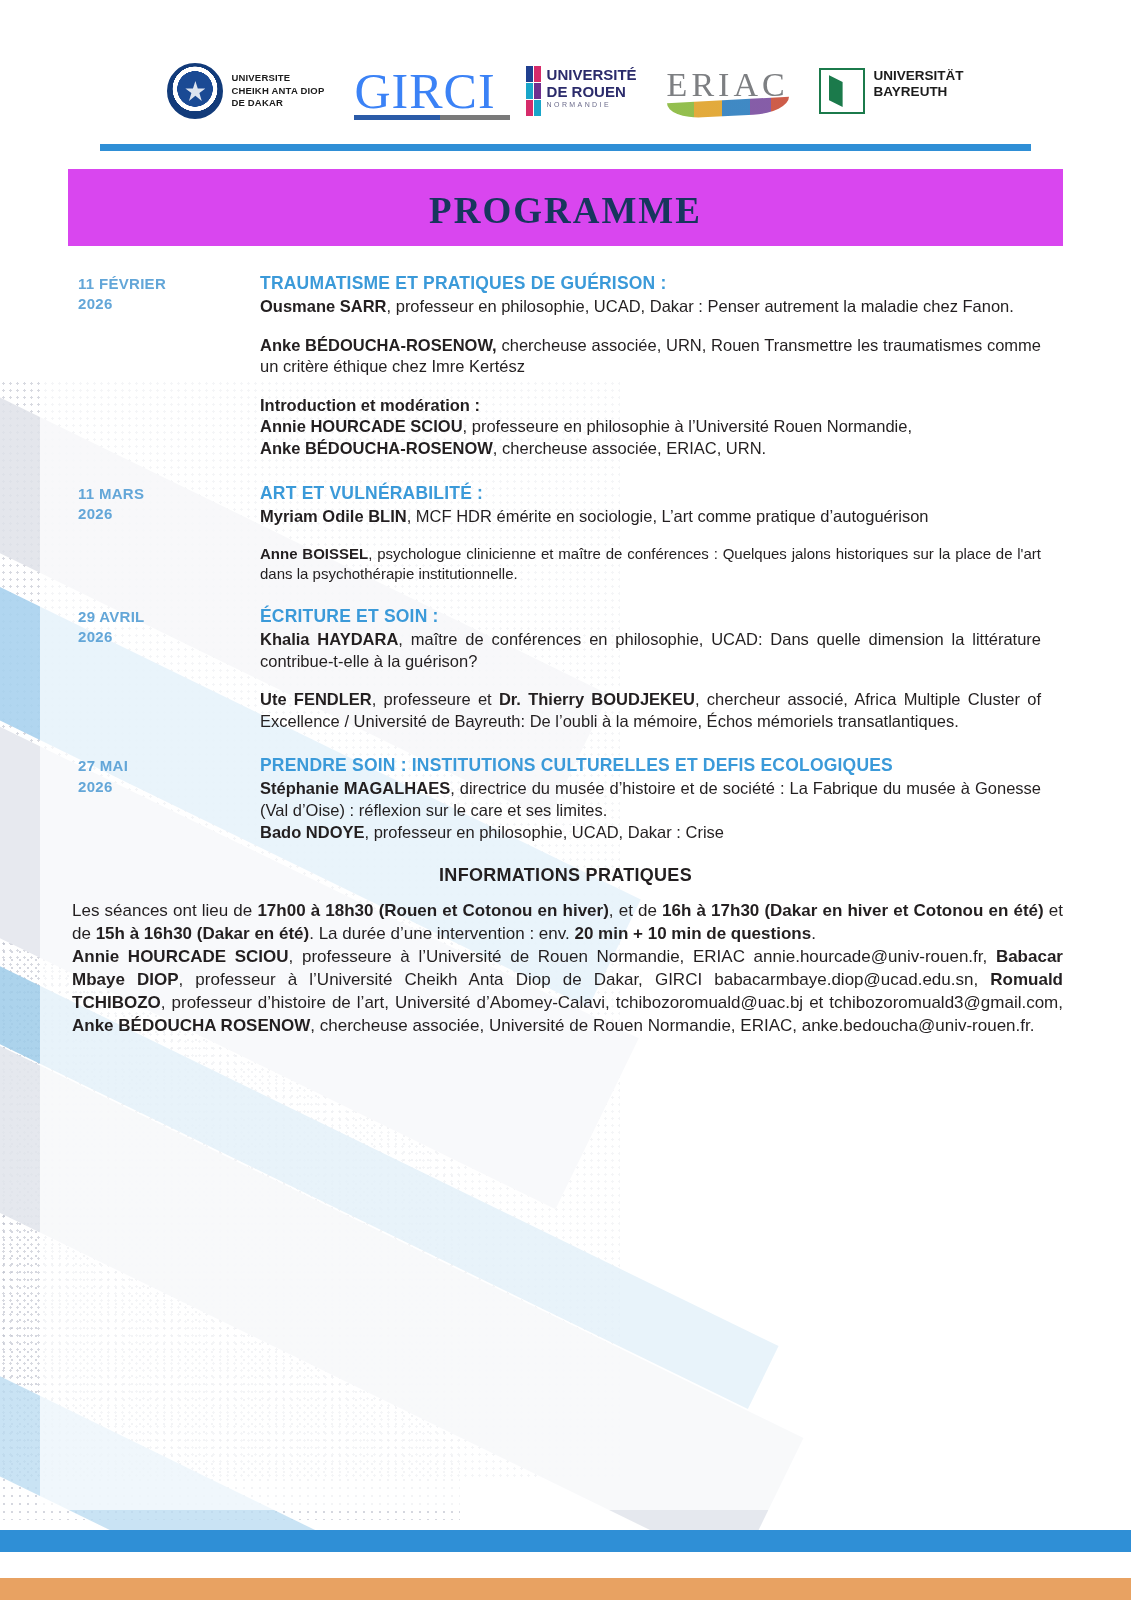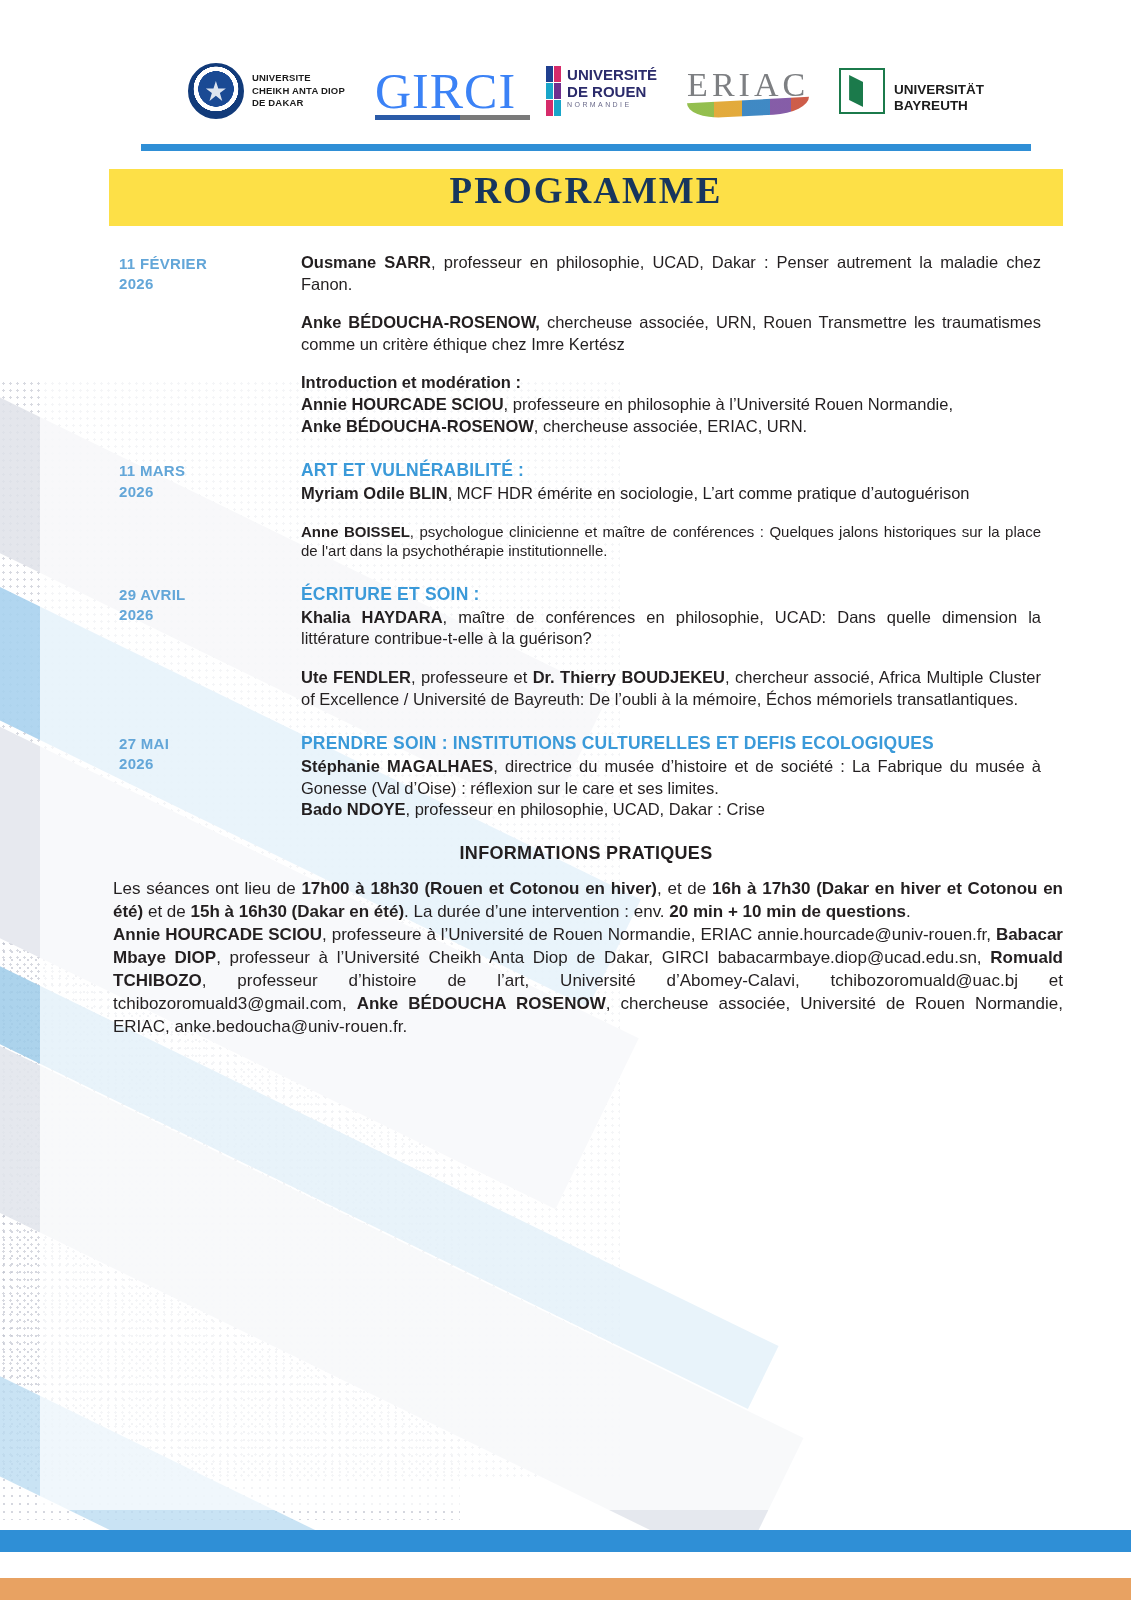--- a/index.html
+++ b/index.html
@@ -92,21 +92,20 @@
     position: absolute;
     left: 40px; top: 250px;
     width: 1070px; height: 1260px;
     background: rgba(255,255,255,0.72);
   }
 
   
   .page {
     position: relative;
     z-index: 2;
-    margin-left: 41px;
   }
   .logos {
     display: flex;
     align-items: center;
     justify-content: center;
     gap: 30px;
     padding: 62px 0 14px 0;
   }
   .logo {
     display: flex;
@@ -192,21 +191,21 @@
     height: 16px;
     margin-top: -4px;
     background:
       linear-gradient(90deg,#8ab93f 0 22%, #e0a32b 22% 45%, #2f7fbf 45% 68%, #7b4fa0 68% 85%, #c94f3a 85% 100%);
     border-radius: 0 0 40px 40px/0 0 18px 18px;
     transform: skewY(-3deg);
     opacity: .92;
   }
   .bayreuth {
     display: flex;
-    align-items: flex-end;
+    align-items: flex-start;
     gap: 9px;
   }
   .bay-mark {
     width: 42px; height: 42px;
     border: 2px solid #1b7a4b;
     position: relative;
     background: #fff;
   }
   .bay-mark::before {
     content: "";
@@ -226,23 +225,23 @@
   
   .top-rule {
     height: 7px;
     margin: 10px 100px 0 100px;
     background: #2f8fd6;
   }
 
   
   .banner {
     margin: 18px 68px 0 68px;
-    background: #fde047;
+    background: #d946ef;
     text-align: center;
-    padding: 0 0 14px 0;
+    padding: 20px 0 14px 0;
   }
   .banner h1 {
     margin: 0;
     font-family: "Liberation Serif", serif;
     font-size: 37px;
     letter-spacing: 2px;
     color: #17365d;
     font-weight: bold;
   }
 
@@ -400,20 +399,21 @@
   </div>
 
   <div class="schedule">
 
     <div class="row">
       <div class="date">
         <span>11 FÉVRIER</span>
         <span class="yr">2026</span>
       </div>
       <div class="content">
+        <div class="sess-title">TRAUMATISME ET PRATIQUES DE GUÉRISON :</div>
         <p class="para">
           <span class="b">Ousmane SARR</span><span>, professeur en philosophie, UCAD, Dakar : Penser autrement la maladie chez Fanon.</span>
         </p>
         <div class="gap"></div>
         <p class="para">
           <span class="b">Anke BÉDOUCHA-ROSENOW,</span><span> chercheuse associée, URN, Rouen Transmettre les traumatismes comme un critère éthique chez Imre Kertész</span>
         </p>
         <div class="gap"></div>
         <p class="para">
           <span class="b">Introduction et modération :</span>

